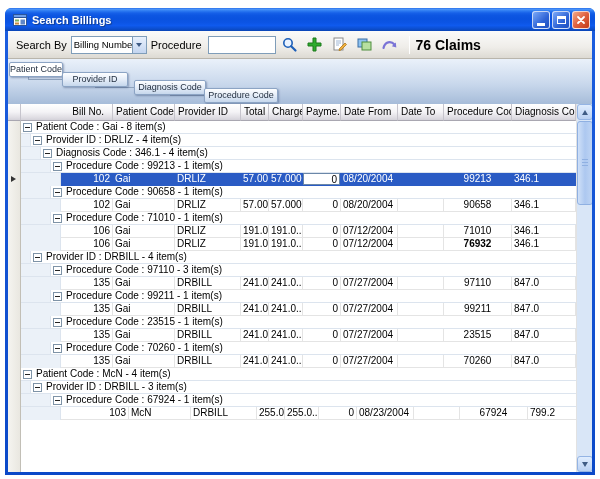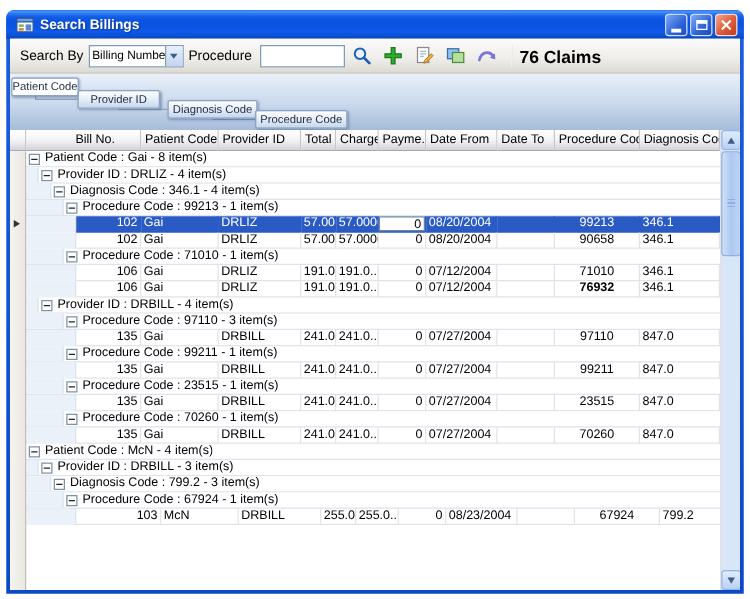--- a/index.html
+++ b/index.html
@@ -157,21 +157,21 @@
       <div class="conn" style="left:87px;top:28px;width:39px;height:1px;"></div>
       <div class="conn" style="left:162px;top:36px;width:34px;height:1px;"></div>
     <div class="gbox first" style="left: 1px; top: 3px; width: 54px;">Patient Code</div>
         <div class="gbox" style="left: 54px; top: 13px; width: 66px;">Provider ID</div>
         <div class="gbox" style="left: 126px; top: 21px; width: 72px;">Diagnosis Code</div>
         <div class="gbox" style="left: 196px; top: 29px; width: 74px;">Procedure Code</div>
       </div>
     <div class="gridwrap">
       <div class="headerrow">
         <div class="hstub"></div>
-      <div class="hcell" style="width: 92px; text-align: right; padding-right: 20px;">Bill No.</div>
+      <div class="hcell" style="width: 92px; text-align: right; padding-right: 8px;">Bill No.</div>
           <div class="hcell" style="width: 62px; text-align: left;">Patient Code</div>
           <div class="hcell" style="width: 66px; text-align: left;">Provider ID</div>
           <div class="hcell" style="width: 28px; text-align: left;">Total</div>
           <div class="hcell" style="width: 34px; text-align: left;">Charges</div>
           <div class="hcell" style="width: 38px; text-align: left;">Payme...</div>
           <div class="hcell" style="width: 57px; text-align: left;">Date From</div>
           <div class="hcell" style="width: 46px; text-align: left;">Date To</div>
           <div class="hcell" style="width: 68px; text-align: left;">Procedure Code</div>
           <div class="hcell" style="width: 64px; text-align: left;">Diagnosis Code</div>
         </div>
@@ -207,20 +207,25 @@
               <div class="cell" style="width: 28px; text-align: left;">57.00...</div>
               <div class="cell" style="width: 34px; text-align: left;">57.0000</div>
               <div class="cell" style="width: 38px; text-align: right;">
                 <div class="editor">0</div>
               </div>
               <div class="cell" style="width: 57px; text-align: left;">08/20/2004</div>
               <div class="cell" style="width: 46px; text-align: left;"></div>
               <div class="cell" style="width: 68px; text-align: center;">99213</div>
               <div class="cell" style="width: 64px; text-align: left;">346.1</div>
             </div>
+            <div class="row group">
+              <div class="indent" style="width: 30px;"></div>
+              <span class="collapse"></span>
+              <span class="glabel">Procedure Code : 90658 - 1 item(s)</span>
+            </div>
             <div class="row data">
               <div class="indent" style="width: 40px;"></div>
               <div class="cell" style="width: 52px; text-align: right;">102</div>
               <div class="cell" style="width: 62px; text-align: left;">Gai</div>
               <div class="cell" style="width: 66px; text-align: left;">DRLIZ</div>
               <div class="cell" style="width: 28px; text-align: left;">57.00...</div>
               <div class="cell" style="width: 34px; text-align: left;">57.0000</div>
               <div class="cell" style="width: 38px; text-align: right;">0</div>
               <div class="cell" style="width: 57px; text-align: left;">08/20/2004</div>
               <div class="cell" style="width: 46px; text-align: left;"></div>
@@ -336,25 +341,20 @@
               <div class="cell" style="width: 64px; text-align: left;">847.0</div>
             </div>
             <div class="row group">
               <span class="collapse"></span>
               <span class="glabel">Patient Code : McN - 4 item(s)</span>
             </div>
             <div class="row group">
               <div class="indent" style="width: 10px;"></div>
               <span class="collapse"></span>
               <span class="glabel">Provider ID : DRBILL - 3 item(s)</span>
-            </div>
-            <div class="row group">
-              <div class="indent" style="width: 20px;"></div>
-              <span class="collapse"></span>
-              <span class="glabel">Diagnosis Code : 799.2 - 3 item(s)</span>
             </div>
             <div class="row group">
               <div class="indent" style="width: 30px;"></div>
               <span class="collapse"></span>
               <span class="glabel">Procedure Code : 67924 - 1 item(s)</span>
             </div>
             <div class="row data">
               <div class="indent" style="width: 40px;"></div>
               <div class="cell" style="width: 68px; text-align: right;">103</div>
               <div class="cell" style="width: 62px; text-align: left;">McN</div>

